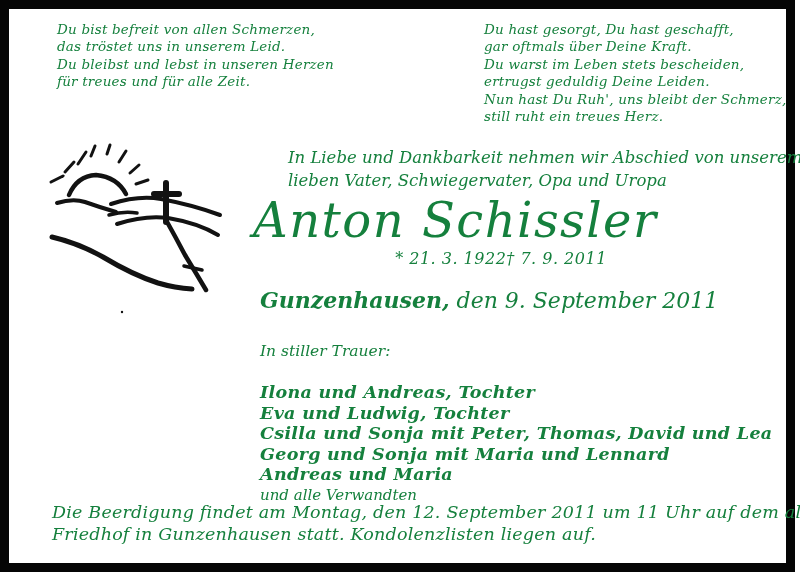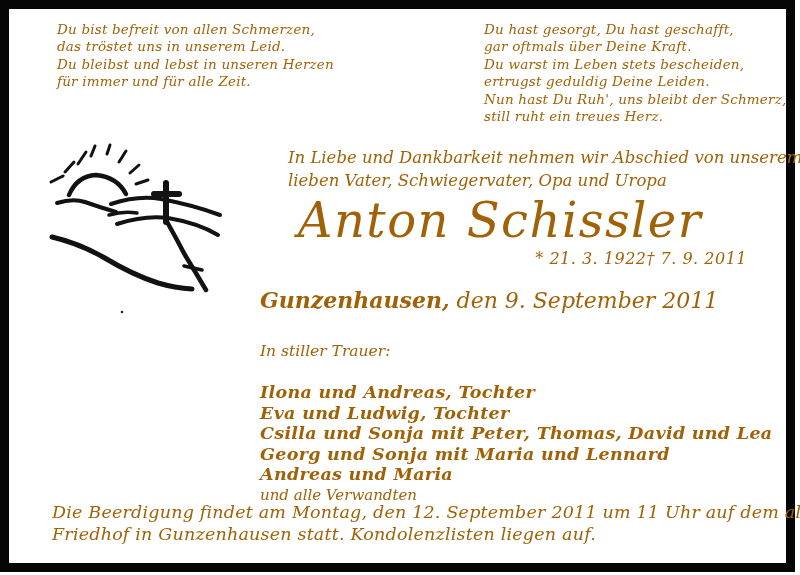--- a/index.html
+++ b/index.html
@@ -2,21 +2,21 @@
 <html><head>
 <meta charset="utf-8">
 <style>
   html, body { margin: 0; padding: 0; background: #ffffff; }
   .page {
     position: relative;
     width: 800px;
     height: 575px;
     background: #ffffff;
     font-family: "DejaVu Serif", serif;
-    color: #a16207;
+    color: #15803d;
     overflow: hidden;
   }
   .frame {
     position: absolute;
     left: 0; top: 0;
     width: 795px; height: 572px;
     border: 9px solid #050505;
     box-sizing: border-box;
     pointer-events: none;
   }
@@ -37,33 +37,32 @@
     font-style: italic;
     font-size: 16.5px;
     line-height: 23px;
     white-space: nowrap;
     margin-left: 28px;
   }
   .name {
     position: absolute;
     left: 253px; top: 192px;
     width: 494px;
-    text-align: center;
     font-style: italic;
     font-size: 48px;
     line-height: 56px;
     letter-spacing: 1.5px;
     white-space: nowrap;
   }
   .dates {
     position: absolute;
     left: 255px; top: 249px;
     width: 492px;
     display: flex;
-    justify-content: flex-end;
+    justify-content: center;
     font-style: italic;
     font-size: 16px;
     letter-spacing: 0.5px;
   }
   .dateline {
     position: absolute;
     left: 260px; top: 287px;
     font-style: italic;
     font-size: 22px;
     white-space: nowrap;
@@ -102,21 +101,21 @@
 <body>
 
 <div class="page">
 
   <div class="frame"></div>
 
   <div class="poem poem-left">
     <div class="poem-line">Du bist befreit von allen Schmerzen,</div>
     <div class="poem-line">das tröstet uns in unserem Leid.</div>
     <div class="poem-line">Du bleibst und lebst in unseren Herzen</div>
-    <div class="poem-line">für immer und für alle Zeit.</div>
+    <div class="poem-line">für treues und für alle Zeit.</div>
   </div>
 
   <div class="poem poem-right">
     <div class="poem-line">Du hast gesorgt, Du hast geschafft,</div>
     <div class="poem-line">gar oftmals über Deine Kraft.</div>
     <div class="poem-line">Du warst im Leben stets bescheiden,</div>
     <div class="poem-line">ertrugst geduldig Deine Leiden.</div>
     <div class="poem-line">Nun hast Du Ruh', uns bleibt der Schmerz,</div>
     <div class="poem-line">still ruht ein treues Herz.</div>
   </div>

